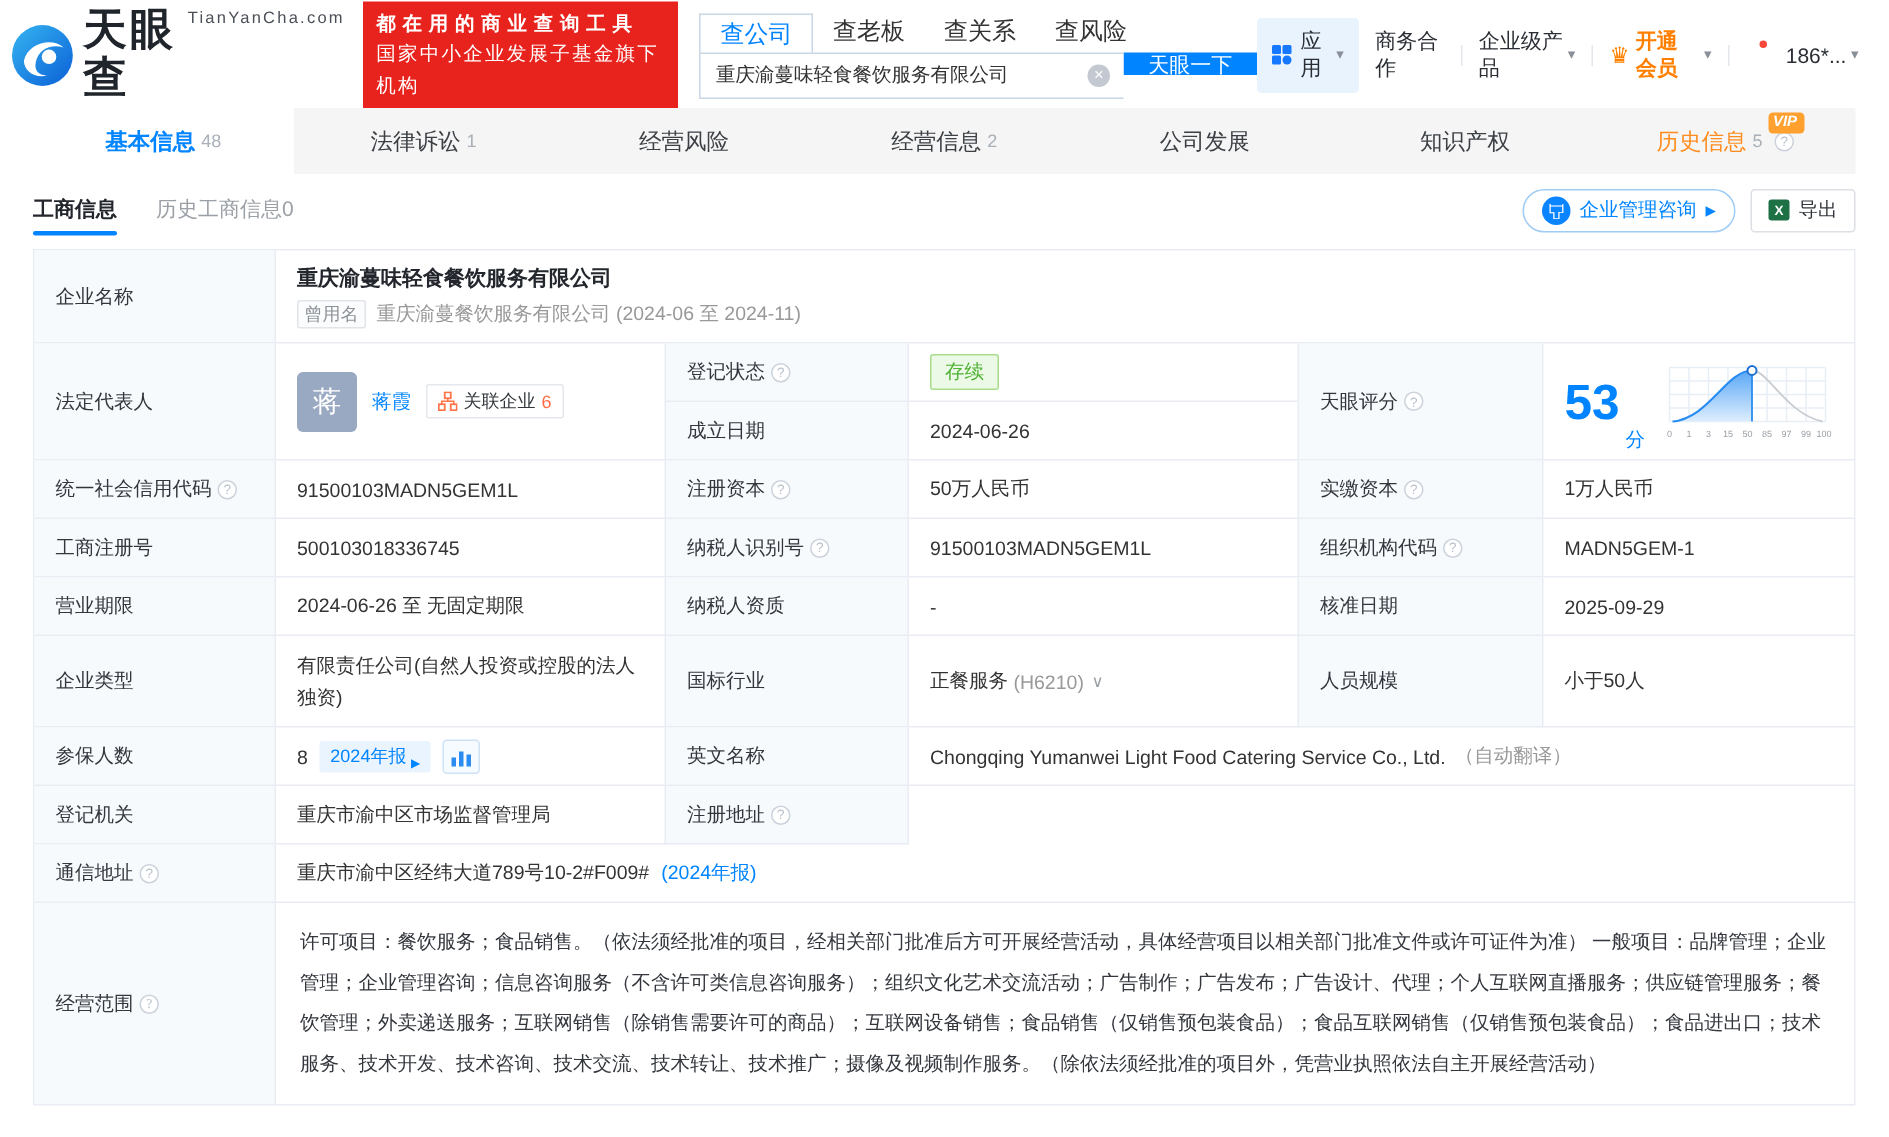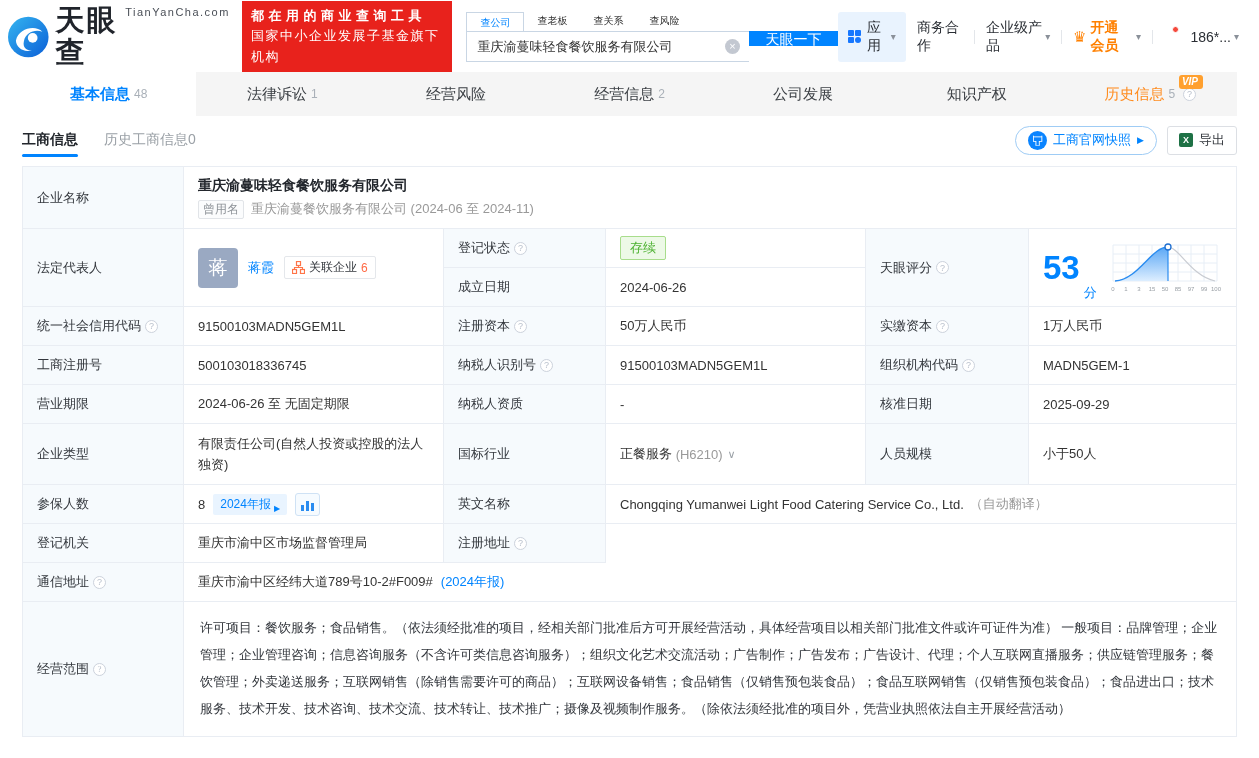--- a/index.html
+++ b/index.html
@@ -9,21 +9,21 @@
   
   .header { display:flex; align-items:center; padding:9px 20px 0 8px; height:64px; }
   .logo { display:flex; align-items:center; gap:7px; cursor:pointer; }
   .brand-text { display:flex; flex-direction:row; line-height:1.1; }
   .brand-cn { font-size:29px; font-weight:bold; color:#20242b; letter-spacing:2px; }
   .brand-en { font-size:11px; color:#4a4f57; letter-spacing:1.5px; margin-top:1px; }
   .red-badge { background:#e8221c; color:#fff; margin-left:12px; padding:5px 9px; line-height:1.55; }
   .red-badge .l1 { font-size:13px; letter-spacing:4.5px; font-weight:bold; }
   .red-badge .l2 { font-size:13px; letter-spacing:1.5px; }
   .search-area { margin-left:14px; width:420px; }
-  .search-tabs { display:flex; font-size:10px;font-family:Liberation Serif, serif; }
+  .search-tabs { display:flex; font-size:16px;font-family:Liberation Serif, serif; }
   .search-tab { padding:3px 13px 2px; color:#333; cursor:pointer; }
   .search-tab.active { color:#0084ff; background:#fff; border:1px solid #c9d6e4; border-bottom:none; position:relative; top:1px; }
   .search-row { display:flex; }
   .search-input-wrap { position:relative; flex:1; }
   .search-input { width:100%; height:31px; border:1px solid #c9d6e4; border-right:none; padding:0 32px 0 10px;
     font-size:13px; color:#333; outline:none; font-family:inherit; }
   .clear-icon { position:absolute; right:9px; top:8px; width:15px; height:15px; border-radius:50%;
     background:#c3c8d1; color:#fff; font-size:11px; line-height:14px; text-align:center; cursor:pointer; }
   .search-btn { width:89px; height:15px; background:#0084ff; color:#fff; border:none; font-size:14px; cursor:pointer; font-family:inherit; }
   .header-right { margin-left:auto; display:flex; align-items:center; gap:11px; font-size:14px; color:#2a2e34; }
@@ -214,21 +214,21 @@
 </div>
 
 <div class="subnav">
   <span class="subtab active">工商信息</span>
   <span class="subtab">历史工商信息0</span>
   <div class="sub-actions">
     <button class="snapshot-btn">
       <span class="stamp-circle">
           <span class="stamp-glyph">凸</span>
         </span>
-      <span>工商官网快照</span>
+      <span>企业管理咨询</span>
       <span class="play">▶</span>
     </button>
     <button class="export-btn">
       <span class="excel-icon">X</span>
       <span>导出</span>
     </button>
   </div>
 </div>
 
 <div class="table">

